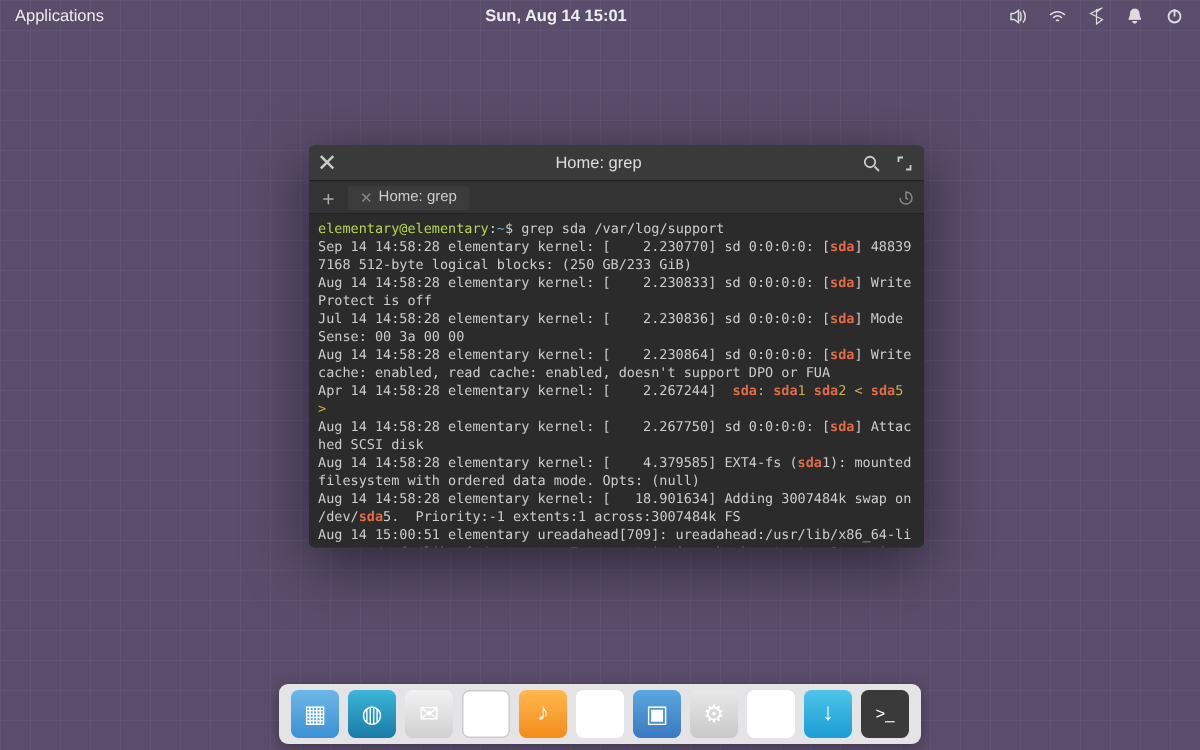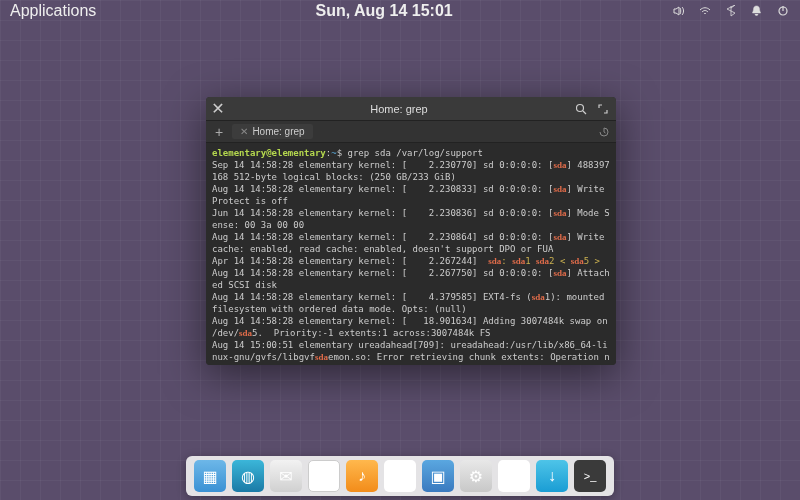--- a/index.html
+++ b/index.html
@@ -9,21 +9,21 @@
   background-image:
     linear-gradient(rgba(255,255,255,0.04) 1px, transparent 1px),
     linear-gradient(90deg, rgba(255,255,255,0.04) 1px, transparent 1px);
   background-size: 20px 20px;
   font-family: -apple-system, "Segoe UI", sans-serif;
   position: relative; overflow: hidden;
 }
 .topbar {
   position: absolute; top: 0; left: 0; right: 0; height: 22px;
   display: flex; align-items: center; justify-content: space-between;
-  padding: 0 10px; color: #eee; font-size: 16px;
+  padding: 0 10px; color: #eee; font-size: 11px;
 }
 .topbar .left, .topbar .right { display: flex; gap: 12px; align-items: center; }
 .topbar .center { font-weight: 600; }
 .topbar .ico { width: 14px; height: 14px; display: inline-flex; align-items: center; justify-content: center; }
 
 .window {
   position: absolute; left: 206px; top: 97px; width: 410px; height: 268px;
   background: #2e2e2e; border-radius: 4px; box-shadow: 0 10px 40px rgba(0,0,0,0.5);
   display: flex; flex-direction: column; overflow: hidden;
 }
@@ -40,23 +40,23 @@
 }
 .tabbar .plus { width: 18px; height: 18px; color: #aaa; display:flex;align-items:center;justify-content:center; font-size:14px;}
 .tab { background: #3c3c3c; color: #ccc; font-size: 10px; padding: 2px 8px; border-radius: 2px; display:flex;align-items:center;gap:4px;}
 .tab .x { font-size: 10px; color: #888; }
 .tabbar .history { margin-left: auto; width:16px;height:16px;color:#888;display:flex;align-items:center;justify-content:center;}
 .term {
   flex: 1; background: #2b2b2b; padding: 4px 6px;
   font-family: "Menlo","Consolas",monospace; font-size: 9px; line-height: 12px;
   color: #ccc; overflow: hidden; white-space: pre-wrap; word-break: break-all;
 }
-.p-user { color: #b5d84e; font-weight: bold; }
+.p-user { color: #b5d84e; font-weight: normal; }
 .p-path { color: #5aa7d6; }
-.hl { color: #e06c4a; font-weight: bold; font-family: Liberation Serif, serif; }
+.hl { color: #e06c4a; font-weight: bold; }
 .y { color: #c9b050; }
 
 .dock {
   position: absolute; bottom: 4px; left: 50%; transform: translateX(-50%);
   background: rgba(240,240,240,0.92); border-radius: 6px; padding: 4px 8px;
   display: flex; gap: 6px; box-shadow: 0 2px 10px rgba(0,0,0,0.3);
 }
 .dock .app { width: 32px; height: 32px; border-radius: 5px; display:flex;align-items:center;justify-content:center; font-size:16px; color:#fff; position:relative;}
 .a-files{background:linear-gradient(#6db7e8,#3a91d4);}
 .a-web{background:linear-gradient(#3bb6d9,#1a7aa6);}
@@ -132,21 +132,21 @@
     </div>
     <span class="history">
         <svg width="12" height="12" viewBox="0 0 12 12">
           <path d="M2 6a4 4 0 104-4v2 M6 4v2l1.5 1" stroke="#888" fill="none" stroke-width="1"></path>
         </svg>
       </span>
   </div>
   <div class="term" id="term"><span class="p-user">elementary@elementary</span><span>:</span><span class="p-path">~</span><span>$ </span><span>grep sda /var/log/support</span>
 <span>Sep 14 14:58:28 elementary kernel: [    2.230770] sd 0:0:0:0: [</span><span class="hl">sda</span><span>] 488397168 512-byte logical blocks: (250 GB/233 GiB)</span>
 <span>Aug 14 14:58:28 elementary kernel: [    2.230833] sd 0:0:0:0: [</span><span class="hl">sda</span><span>] Write Protect is off</span>
-<span>Jun 14 14:58:28 elementary kernel: [    2.230836] sd 0:0:0:0: [</span><span class="hl">sda</span><span>] Mode Sense: 00 3a 00 00</span>
+<span>Jul 14 14:58:28 elementary kernel: [    2.230836] sd 0:0:0:0: [</span><span class="hl">sda</span><span>] Mode Sense: 00 3a 00 00</span>
 <span>Aug 14 14:58:28 elementary kernel: [    2.230864] sd 0:0:0:0: [</span><span class="hl">sda</span><span>] Write cache: enabled, read cache: enabled, doesn't support DPO or FUA</span>
 <span>Apr 14 14:58:28 elementary kernel: [    2.267244]  </span><span class="hl">sda</span><span class="y">: </span><span class="hl">sda</span><span class="y">1 </span><span class="hl">sda</span><span class="y">2 &lt; </span><span class="hl">sda</span><span class="y">5 &gt;</span>
 <span>Aug 14 14:58:28 elementary kernel: [    2.267750] sd 0:0:0:0: [</span><span class="hl">sda</span><span>] Attached SCSI disk</span>
 <span>Aug 14 14:58:28 elementary kernel: [    4.379585] EXT4-fs (</span><span class="hl">sda</span><span>1): mounted filesystem with ordered data mode. Opts: (null)</span>
 <span>Aug 14 14:58:28 elementary kernel: [   18.901634] Adding 3007484k swap on /dev/</span><span class="hl">sda</span><span>5.  Priority:-1 extents:1 across:3007484k FS</span>
 <span>Aug 14 15:00:51 elementary ureadahead[709]: ureadahead:/usr/lib/x86_64-linux-gnu/gvfs/libgvf</span><span class="hl">sda</span><span>emon.so: Error retrieving chunk extents: Operation not supported</span>
 </div>
 </div>
 
 <div class="dock" id="dock">

